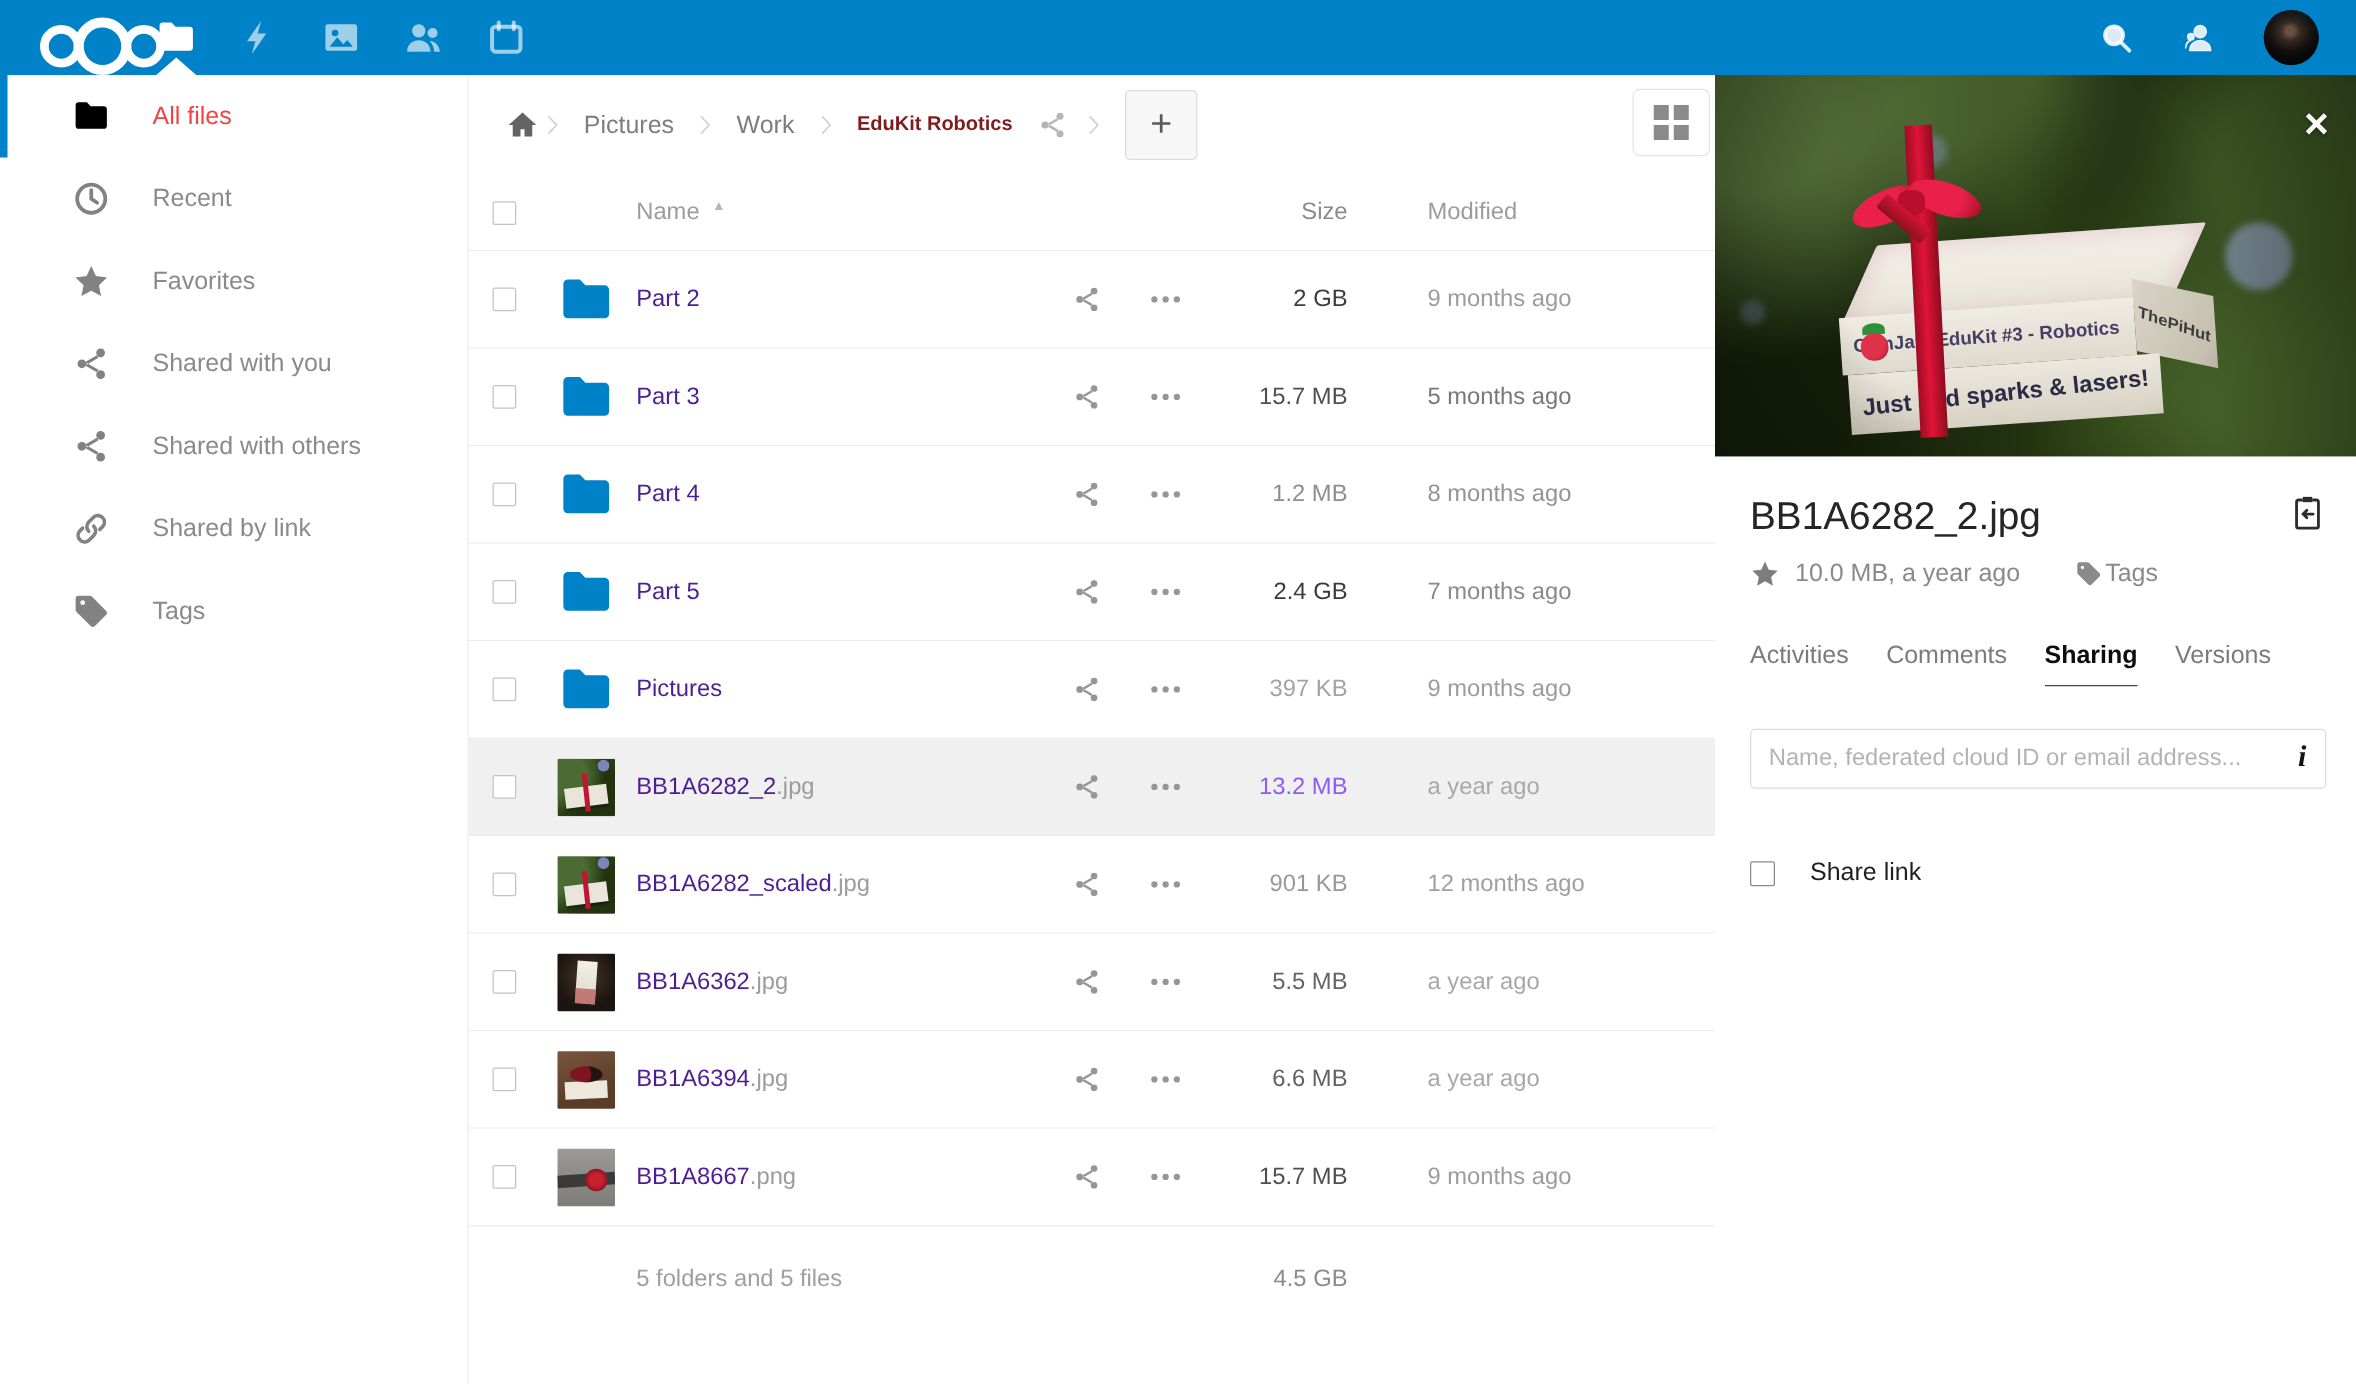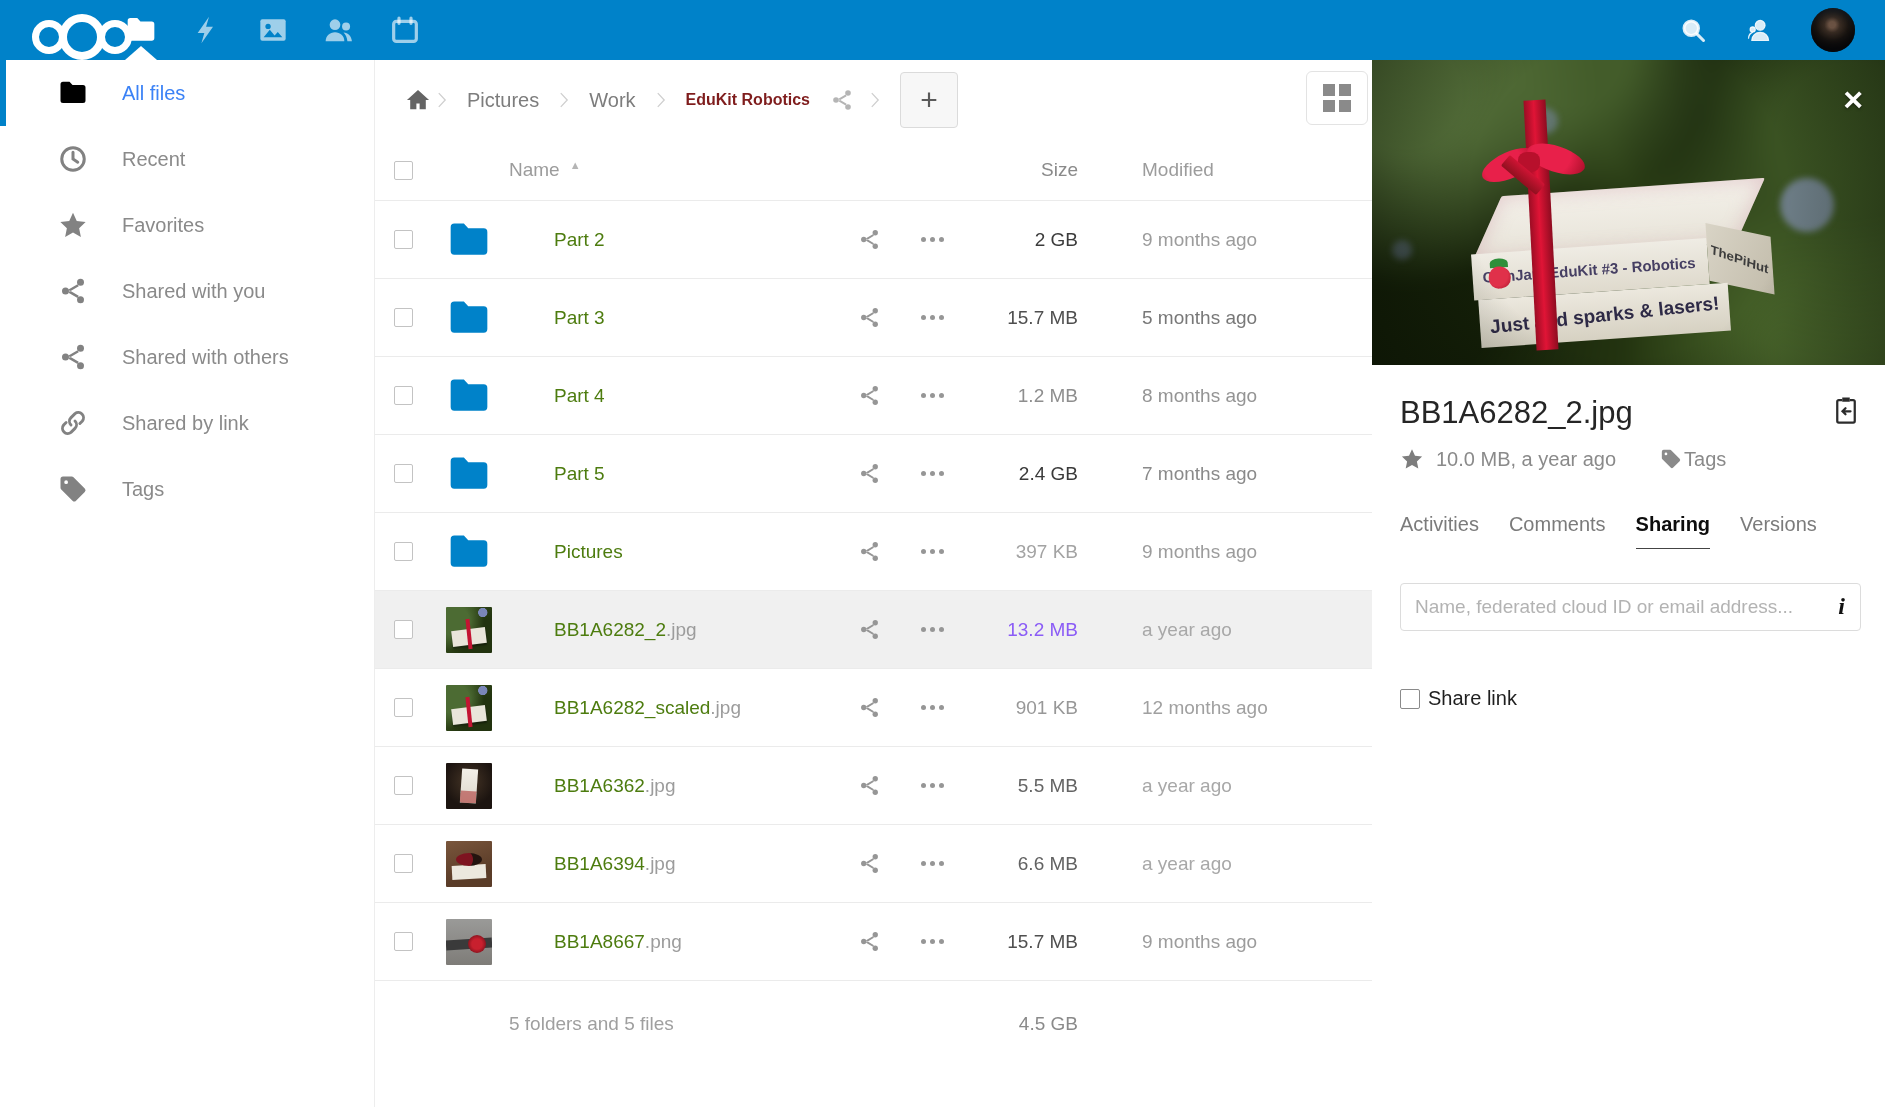--- a/index.html
+++ b/index.html
@@ -28,21 +28,21 @@
     box-shadow:inset 0 -14px 14px -6px #05060a, inset 0 10px 10px -6px #111820;}
 
   
   .sidebar{position:absolute;left:0;top:60px;bottom:0;width:374px;background:#fff;border-right:1px solid #ededed;z-index:5;}
   .nav-item{height:66px;display:flex;align-items:center;cursor:pointer;border-left:6px solid transparent;padding-left:52px;}
   .nav-item.active{border-left-color:#0082c9;}
   .nav-item .nicon{width:30px;height:30px;margin-right:34px;flex:none;}
   .nav-item .nicon svg{width:30px;height:30px;fill:#828282;}
   .nav-item.active .nicon svg{fill:#000;}
   .nav-item .nlabel{font-size:20px;color:#8a8a8a;}
-  .nav-item.active .nlabel{color:#3b82f6;}
+  .nav-item.active .nlabel{color:#ef4444;}
   .nav-item .nicon.stroke svg{fill:none;stroke:#828282;}
 
   
   .filearea{position:absolute;left:375px;top:60px;right:513px;bottom:0;background:#fff;}
   .controls{height:80px;display:flex;align-items:center;padding-left:30px;position:relative;}
   .crumb{display:flex;align-items:center;}
   .crumb .home svg{width:26px;height:26px;fill:#646464;}
   .crumb .chev svg{width:22px;height:26px;fill:none;stroke:#cfcfcf;stroke-width:1.4;}
   .crumb a{font-size:20px;color:#7d7d7d;margin:0 14px;text-decoration:none;cursor:pointer;}
   .crumb .current{color:#7f1d1d;font-weight:bold;margin:0 10px 0 14px;}
@@ -57,21 +57,21 @@
 
   
   .thead{height:60px;display:flex;align-items:center;border-bottom:1px solid #ebebeb;color:#9c9c9c;font-size:19px;}
   .row{height:77px;display:flex;align-items:center;border-bottom:1px solid #ebebeb;font-size:19px;background:#fff;}
   .row.selected{background:#f0f0f0;}
   .cell-check{width:56px;flex:none;display:flex;justify-content:center;}
   .checkbox{width:17px;height:17px;border:1px solid #c3c3c3;border-radius:2px;background:#fff;cursor:pointer;}
   .cell-icon{width:76px;flex:none;display:flex;justify-content:center;align-items:center;}
   .cell-icon svg{width:44px;height:44px;fill:#0082c9;}
   .cell-name{flex:1;display:flex;overflow:hidden;padding-left:2px;cursor:pointer;}
-  .fname{color:#4d7c0f;white-space:nowrap;margin-left:45px;}
+  .fname{color:#4c1d95;white-space:nowrap;}
   .fext{color:#9c9c9c;white-space:nowrap;}
   .cell-actions{width:130px;flex:none;display:flex;align-items:center;gap:40px;justify-content:flex-start;padding-left:14px;}
   .actico{cursor:pointer;}
   .actico svg{width:23px;height:23px;fill:#969696;}
   .dots{display:flex;gap:4px;cursor:pointer;}
   .dots i{width:5px;height:5px;border-radius:50%;background:#969696;}
   .cell-size{width:90px;flex:none;text-align:right;color:#8a8a8a;}
   .cell-mod{flex:none;width:230px;padding-left:64px;color:#9c9c9c;}
   .sortarrow{font-size:11px;color:#b5b5b5;margin-left:10px;}
   .tfoot{display:flex;color:#9f9f9f;font-size:19px;padding-top:32px;}
@@ -154,21 +154,21 @@
   .dmeta .tags{cursor:pointer;}
   .dtabs{margin-top:42px;display:flex;gap:30px;font-size:20px;color:#7b7b7b;}
   .dtab{padding-bottom:12px;cursor:pointer;}
   .dtab.active{color:#0d0d0d;font-weight:bold;border-bottom:1px solid #444;}
   .shareinput{margin-top:34px;position:relative;}
   .shareinput input{width:100%;height:48px;box-sizing:border-box;border:1px solid #dcdcdc;border-radius:4px;
      padding:0 44px 0 14px;font-size:19px;color:#333;font-family:inherit;background:#fff;}
   .shareinput input::placeholder{color:#b3b3b3;}
   .infoglyph{position:absolute;right:16px;top:10px;font-family:"Liberation Serif","DejaVu Serif",serif;
      font-style:italic;font-weight:bold;font-size:24px;color:#111;cursor:pointer;}
-  .sharelink{margin-top:56px;display:flex;align-items:center;}
+  .sharelink{margin-top:56px;display:flex;align-items:center;gap:20px;}
   .sharelink .checkbox{width:18px;height:18px;border:1px solid #8a8a8a;margin-right:8px;}
   .sharelink label{font-size:20px;color:#1f1f1f;cursor:pointer;}
 </style>
 </head>
 <body>
 
 <div class="topbar">
   <div class="logo">
     <span class="c1"></span>
       <span class="c2"></span>

